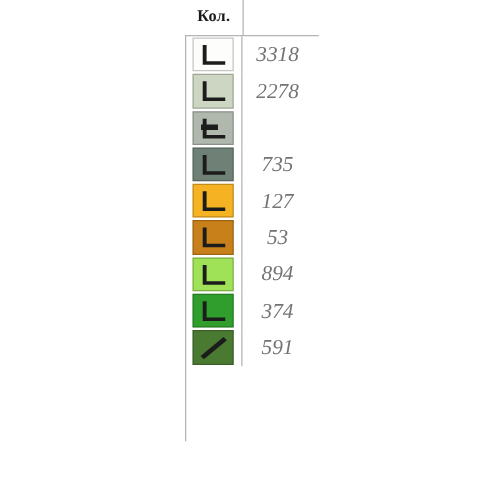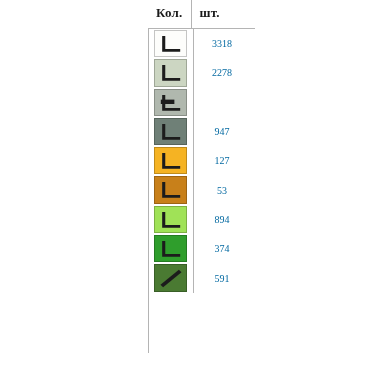--- a/index.html
+++ b/index.html
@@ -87,24 +87,25 @@
     width: 100%;
     height: 100%;
     display: block;
   }
 
   .count-cell {
     width: 60px;
     display: flex;
     align-items: center;
     justify-content: center;
-    font-size: 10px;
-    color: #0369a1;
+    font-size: 17px;
+    color: #737373;
     padding-right: 4px;
     box-sizing: border-box;
+    font-style: italic;
   }
 
   
   .col-left-border {
     position: absolute;
     left: 0px;
     top: 28px;
     width: 1px;
     height: 325px;
     background: #b4b4b4;
@@ -112,115 +113,112 @@
 </style>
 </head>
 <body>
 
 <div id="legend-table">
 
   <div class="header-row">
     <div class="header-cell header-col-swatch">
       <span>Кол.</span>
     </div>
-    <div class="header-cell header-col-count">
-      <span>шт.</span>
+  </div>
+
+  <div class="header-rule"></div>
+
+  <div class="col-left-border"></div>
+
+  <div class="body-rows" id="legend-body">
+      <div class="legend-row">
+        <div class="swatch-cell">
+          <div class="swatch" style="background: rgb(253, 253, 251);">
+            <svg viewBox="0 0 16 15" preserveAspectRatio="none">
+              <path d="M4.5 3 L4.5 11.5 L13 11.5" fill="none" stroke="#1c1c1c" stroke-width="1.6"></path>
+            </svg>
+          </div>
+        </div>
+        <div class="count-cell">3318</div>
+      </div>
+      <div class="legend-row">
+        <div class="swatch-cell">
+          <div class="swatch" style="background: rgb(204, 214, 194);">
+            <svg viewBox="0 0 16 15" preserveAspectRatio="none">
+              <path d="M4.5 3 L4.5 11.5 L13 11.5" fill="none" stroke="#1c1c1c" stroke-width="1.6"></path>
+            </svg>
+          </div>
+        </div>
+        <div class="count-cell">2278</div>
+      </div>
+      <div class="legend-row">
+        <div class="swatch-cell">
+          <div class="swatch" style="background: rgb(176, 184, 174);">
+            <svg viewBox="0 0 16 15" preserveAspectRatio="none">
+              <path d="M4.5 3 L4.5 11.5 L13 11.5" fill="none" stroke="#1c1c1c" stroke-width="1.6"></path>
+              <path d="M3 7 L10 7" fill="none" stroke="#1c1c1c" stroke-width="2.6"></path>
+            </svg>
+          </div>
+        </div>
+      </div>
+      <div class="legend-row">
+        <div class="swatch-cell">
+          <div class="swatch" style="background: rgb(111, 128, 119);">
+            <svg viewBox="0 0 16 15" preserveAspectRatio="none">
+              <path d="M4.5 3 L4.5 11.5 L13 11.5" fill="none" stroke="#1c1c1c" stroke-width="1.6"></path>
+            </svg>
+          </div>
+        </div>
+        <div class="count-cell">735</div>
+      </div>
+      <div class="legend-row">
+        <div class="swatch-cell">
+          <div class="swatch" style="background: rgb(245, 179, 35);">
+            <svg viewBox="0 0 16 15" preserveAspectRatio="none">
+              <path d="M4.5 3 L4.5 11.5 L13 11.5" fill="none" stroke="#1c1c1c" stroke-width="1.6"></path>
+            </svg>
+          </div>
+        </div>
+        <div class="count-cell">127</div>
+      </div>
+      <div class="legend-row">
+        <div class="swatch-cell">
+          <div class="swatch" style="background: rgb(200, 128, 26);">
+            <svg viewBox="0 0 16 15" preserveAspectRatio="none">
+              <path d="M4.5 3 L4.5 11.5 L13 11.5" fill="none" stroke="#1c1c1c" stroke-width="1.6"></path>
+            </svg>
+          </div>
+        </div>
+        <div class="count-cell">53</div>
+      </div>
+      <div class="legend-row">
+        <div class="swatch-cell">
+          <div class="swatch" style="background: rgb(160, 226, 87);">
+            <svg viewBox="0 0 16 15" preserveAspectRatio="none">
+              <path d="M4.5 3 L4.5 11.5 L13 11.5" fill="none" stroke="#1c1c1c" stroke-width="1.6"></path>
+            </svg>
+          </div>
+        </div>
+        <div class="count-cell">894</div>
+      </div>
+      <div class="legend-row">
+        <div class="swatch-cell">
+          <div class="swatch" style="background: rgb(47, 158, 44);">
+            <svg viewBox="0 0 16 15" preserveAspectRatio="none">
+              <path d="M4.5 3 L4.5 11.5 L13 11.5" fill="none" stroke="#1c1c1c" stroke-width="1.6"></path>
+            </svg>
+          </div>
+        </div>
+        <div class="count-cell">374</div>
+      </div>
+      <div class="legend-row">
+        <div class="swatch-cell">
+          <div class="swatch" style="background: rgb(74, 122, 50);">
+            <svg viewBox="0 0 16 15" preserveAspectRatio="none">
+              <path d="M3.5 12.5 L13 3.5" fill="none" stroke="#1c1c1c" stroke-width="2"></path>
+            </svg>
+          </div>
+        </div>
+        <div class="count-cell">591</div>
+      </div>
     </div>
-  </div>
-
-  <div class="header-rule"></div>
-
-  <div class="col-left-border"></div>
-
-  <div class="body-rows" id="legend-body">
-      <div class="legend-row">
-        <div class="swatch-cell">
-          <div class="swatch" style="background: rgb(253, 253, 251);">
-            <svg viewBox="0 0 16 15" preserveAspectRatio="none">
-              <path d="M4.5 3 L4.5 11.5 L13 11.5" fill="none" stroke="#1c1c1c" stroke-width="1.6"></path>
-            </svg>
-          </div>
-        </div>
-        <div class="count-cell">3318</div>
-      </div>
-      <div class="legend-row">
-        <div class="swatch-cell">
-          <div class="swatch" style="background: rgb(204, 214, 194);">
-            <svg viewBox="0 0 16 15" preserveAspectRatio="none">
-              <path d="M4.5 3 L4.5 11.5 L13 11.5" fill="none" stroke="#1c1c1c" stroke-width="1.6"></path>
-            </svg>
-          </div>
-        </div>
-        <div class="count-cell">2278</div>
-      </div>
-      <div class="legend-row">
-        <div class="swatch-cell">
-          <div class="swatch" style="background: rgb(176, 184, 174);">
-            <svg viewBox="0 0 16 15" preserveAspectRatio="none">
-              <path d="M4.5 3 L4.5 11.5 L13 11.5" fill="none" stroke="#1c1c1c" stroke-width="1.6"></path>
-              <path d="M3 7 L10 7" fill="none" stroke="#1c1c1c" stroke-width="2.6"></path>
-            </svg>
-          </div>
-        </div>
-      </div>
-      <div class="legend-row">
-        <div class="swatch-cell">
-          <div class="swatch" style="background: rgb(111, 128, 119);">
-            <svg viewBox="0 0 16 15" preserveAspectRatio="none">
-              <path d="M4.5 3 L4.5 11.5 L13 11.5" fill="none" stroke="#1c1c1c" stroke-width="1.6"></path>
-            </svg>
-          </div>
-        </div>
-        <div class="count-cell">947</div>
-      </div>
-      <div class="legend-row">
-        <div class="swatch-cell">
-          <div class="swatch" style="background: rgb(245, 179, 35);">
-            <svg viewBox="0 0 16 15" preserveAspectRatio="none">
-              <path d="M4.5 3 L4.5 11.5 L13 11.5" fill="none" stroke="#1c1c1c" stroke-width="1.6"></path>
-            </svg>
-          </div>
-        </div>
-        <div class="count-cell">127</div>
-      </div>
-      <div class="legend-row">
-        <div class="swatch-cell">
-          <div class="swatch" style="background: rgb(200, 128, 26);">
-            <svg viewBox="0 0 16 15" preserveAspectRatio="none">
-              <path d="M4.5 3 L4.5 11.5 L13 11.5" fill="none" stroke="#1c1c1c" stroke-width="1.6"></path>
-            </svg>
-          </div>
-        </div>
-        <div class="count-cell">53</div>
-      </div>
-      <div class="legend-row">
-        <div class="swatch-cell">
-          <div class="swatch" style="background: rgb(160, 226, 87);">
-            <svg viewBox="0 0 16 15" preserveAspectRatio="none">
-              <path d="M4.5 3 L4.5 11.5 L13 11.5" fill="none" stroke="#1c1c1c" stroke-width="1.6"></path>
-            </svg>
-          </div>
-        </div>
-        <div class="count-cell">894</div>
-      </div>
-      <div class="legend-row">
-        <div class="swatch-cell">
-          <div class="swatch" style="background: rgb(47, 158, 44);">
-            <svg viewBox="0 0 16 15" preserveAspectRatio="none">
-              <path d="M4.5 3 L4.5 11.5 L13 11.5" fill="none" stroke="#1c1c1c" stroke-width="1.6"></path>
-            </svg>
-          </div>
-        </div>
-        <div class="count-cell">374</div>
-      </div>
-      <div class="legend-row">
-        <div class="swatch-cell">
-          <div class="swatch" style="background: rgb(74, 122, 50);">
-            <svg viewBox="0 0 16 15" preserveAspectRatio="none">
-              <path d="M3.5 12.5 L13 3.5" fill="none" stroke="#1c1c1c" stroke-width="2"></path>
-            </svg>
-          </div>
-        </div>
-        <div class="count-cell">591</div>
-      </div>
-    </div>
 
 </div>
 
 </body></html>

